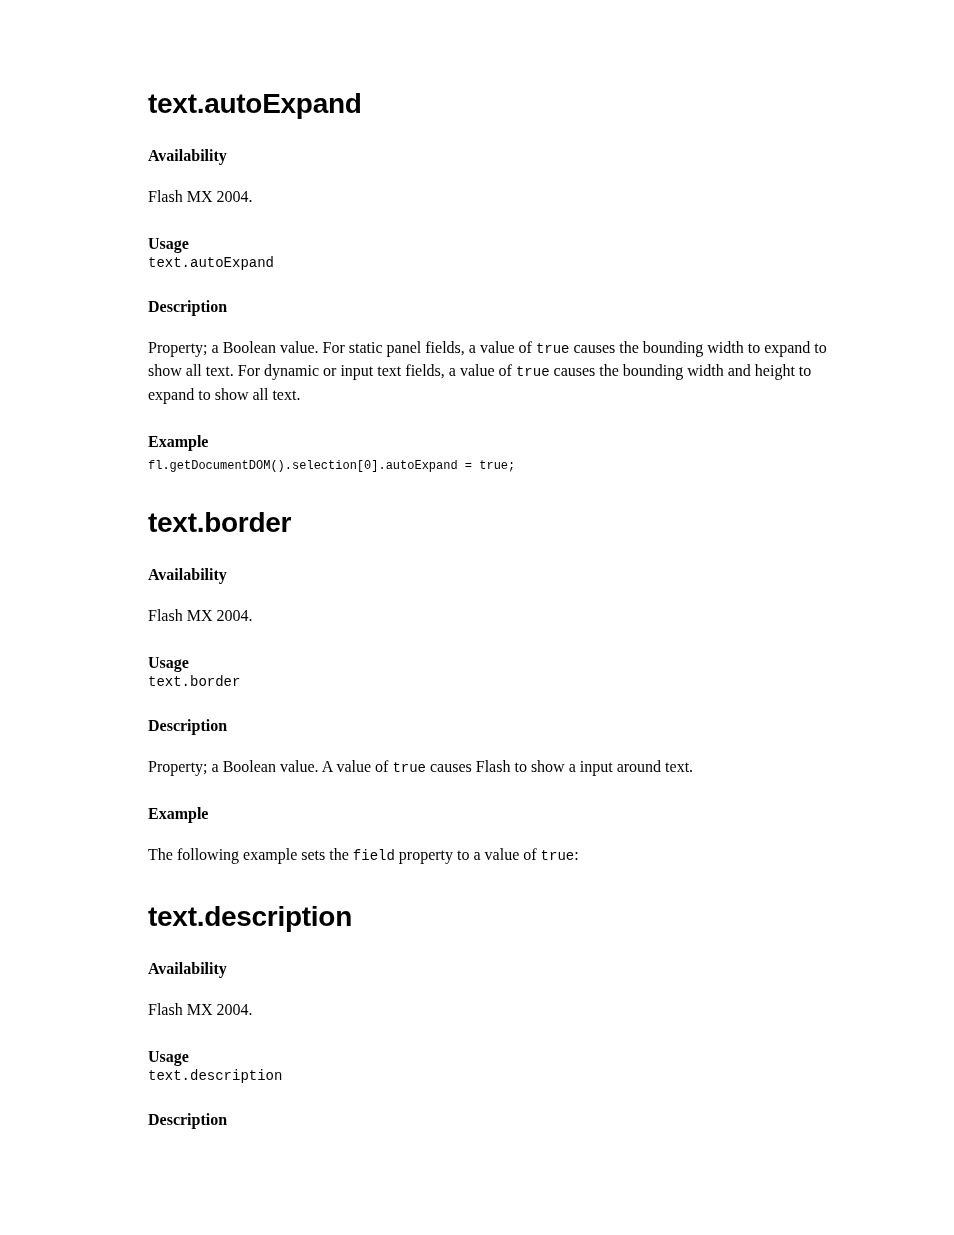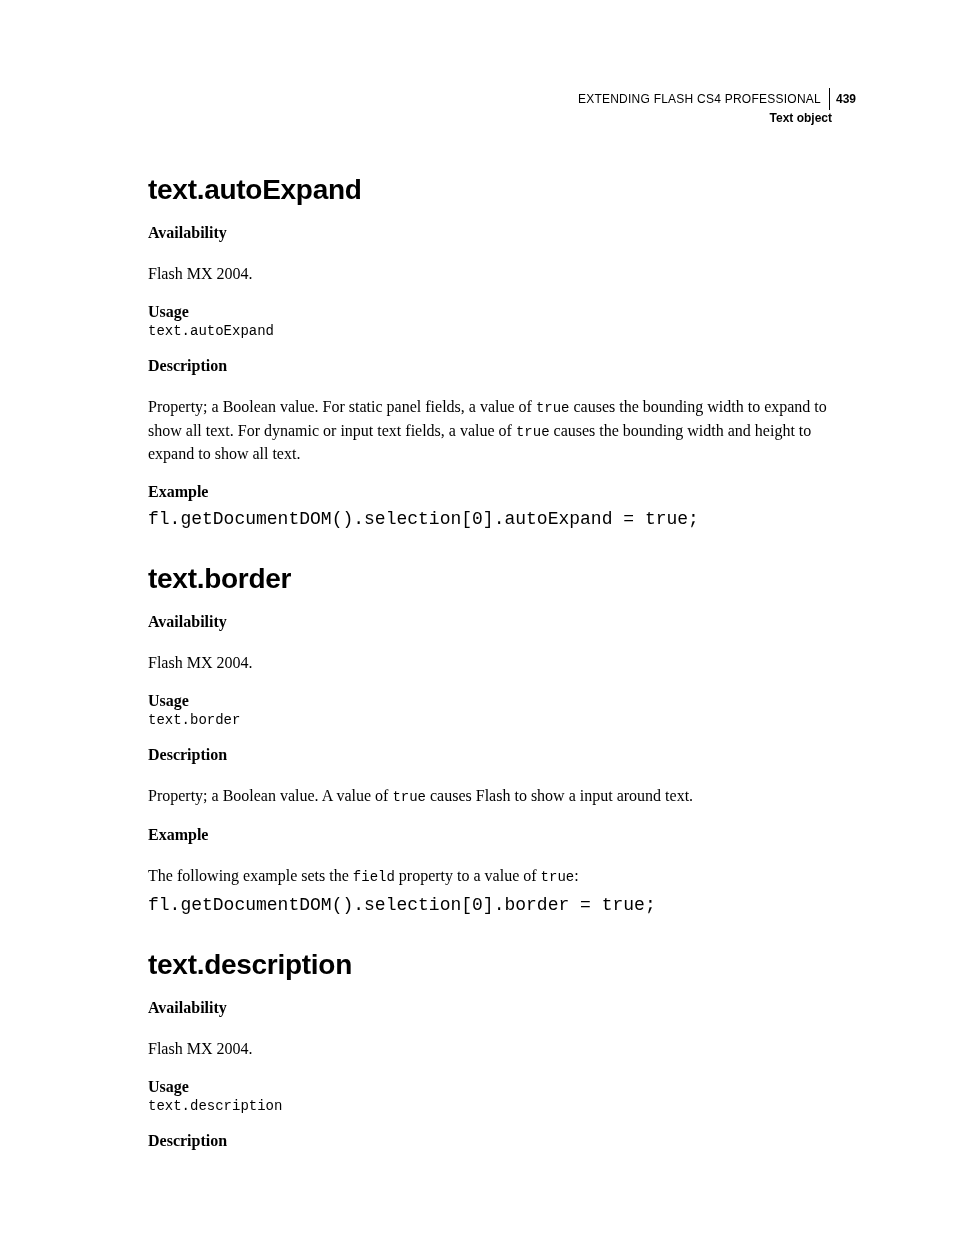--- a/index.html
+++ b/index.html
@@ -53,51 +53,44 @@
     margin: 34px 0 18px 0;
     letter-spacing: -0.01em;
   }
   h1.section.first { margin-top: 0; }
   .block { margin-top: 18px; }
   .label {
     font-family: "Minion Pro", "Times New Roman", Georgia, serif;
     font-weight: 700;
     font-size: 16px;
     margin-bottom: 2px;
+    margin-top: 27px;
   }
   .body {
     font-size: 16px;
     line-height: 1.45;
     margin-top: 20px;
   }
   .code-inline {
     font-family: "Courier New", Courier, monospace;
     font-size: 14px;
   }
   .codeblock {
     font-family: "Courier New", Courier, monospace;
-    font-size: 18px;
+    font-size: 12px;
     margin-top: 8px;
     white-space: pre;
   }
   .gap-lg { margin-top: 58px; }
 </style>
 </head>
 <body>
 
 <div class="page">
 
-  <div class="running-head">
-    <div class="row1">
-      <span class="doc-title">EXTENDING FLASH CS4 PROFESSIONAL</span>
-      <span class="divider"></span>
-      <span class="pagenum">439</span>
-    </div>
-    <div class="subtitle">Text object</div>
-  </div>
 
   <h1 class="section first">text.autoExpand</h1>
 
   <div class="block">
     <div class="label">Availability</div>
     <div class="body">Flash MX 2004.</div>
   </div>
 
   <div class="block">
     <div class="label">Usage</div>
@@ -133,21 +126,20 @@
     <div class="body">
       <span>Property; a Boolean value. A value of </span><span class="code-inline">true</span><span></span><span class="code-inline"></span><span> causes Flash to show a input around text.</span>
     </div>
   </div>
 
   <div class="block">
     <div class="label">Example</div>
     <div class="body">
       <span>The following example sets the </span><span class="code-inline">field</span><span> property to a value of </span><span class="code-inline">true</span><span>:</span>
     </div>
-    <div class="codeblock">fl.getDocumentDOM().selection[0].border = true;</div>
   </div>
 
   <h1 class="section gap-lg">text.description</h1>
 
   <div class="block">
     <div class="label">Availability</div>
     <div class="body">Flash MX 2004.</div>
   </div>
 
   <div class="block">

